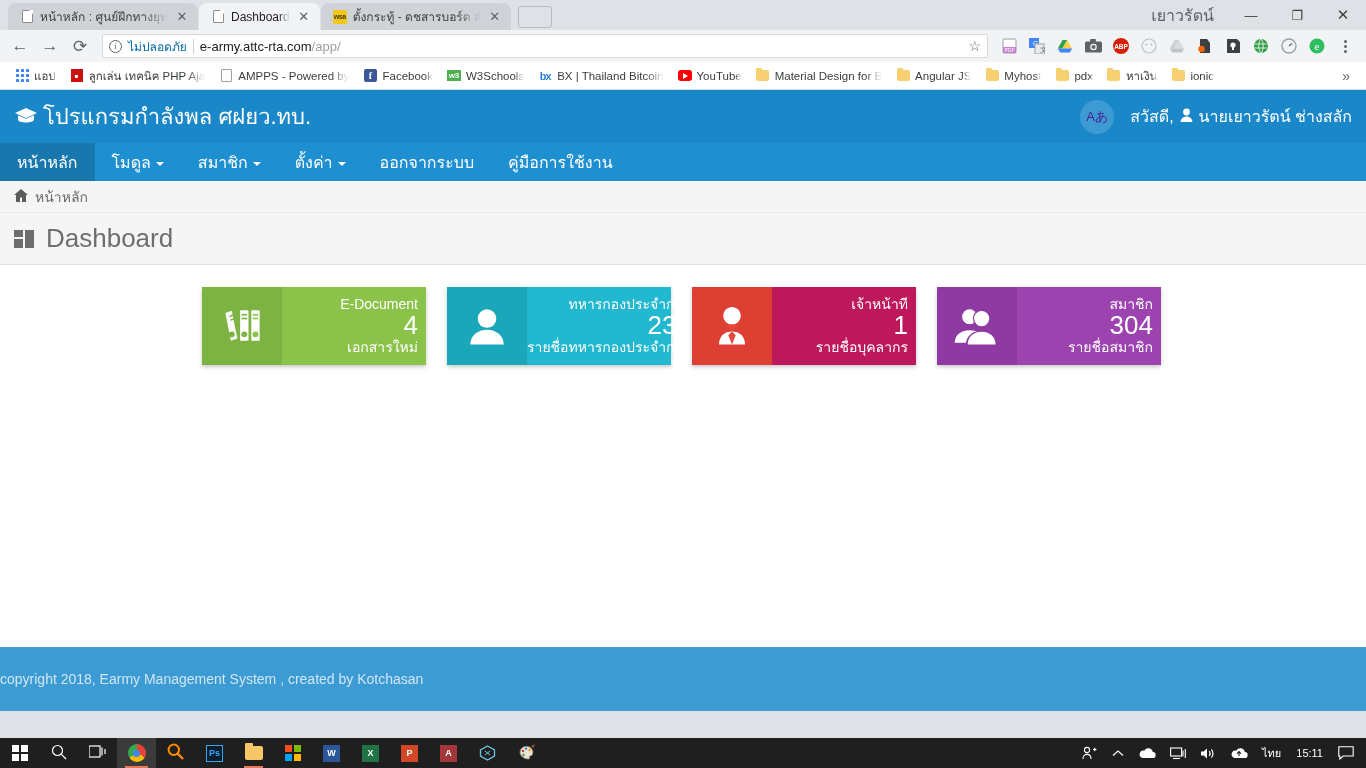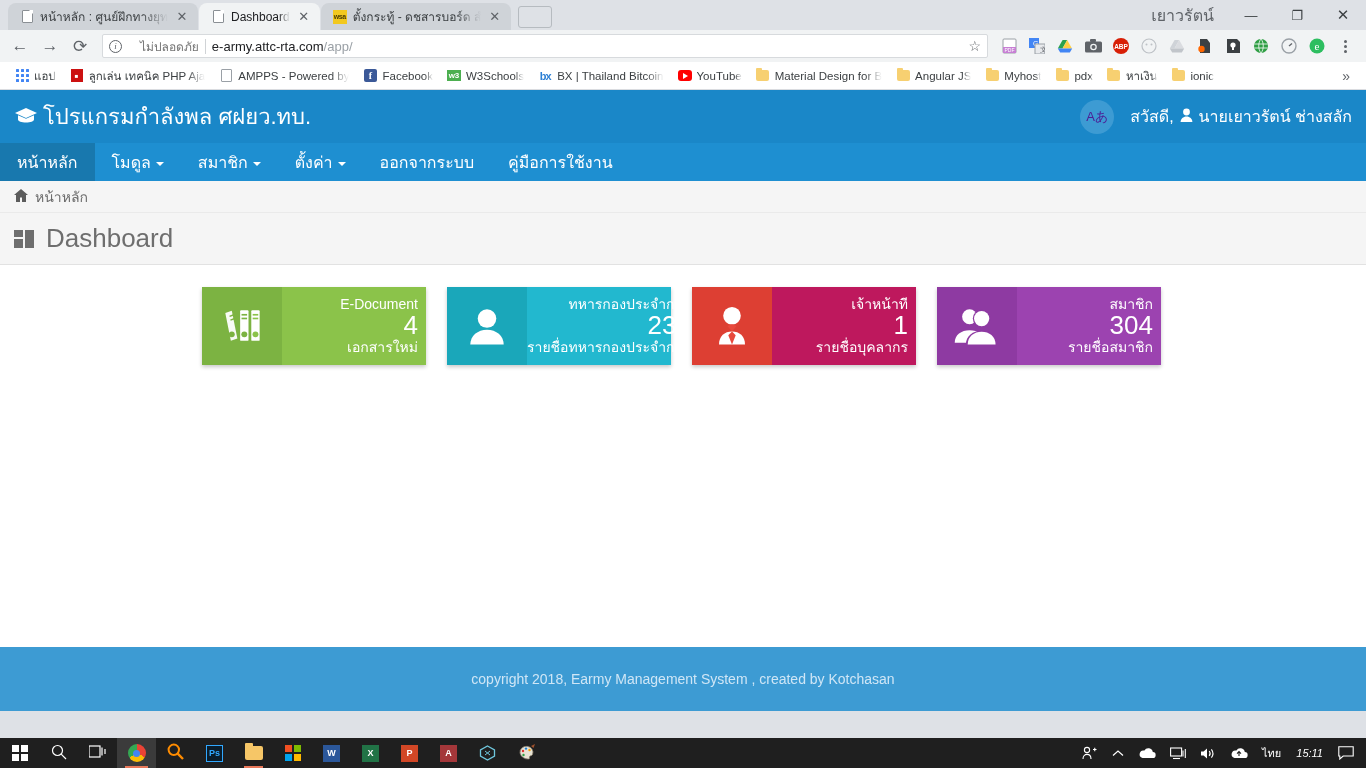--- a/index.html
+++ b/index.html
@@ -83,21 +83,21 @@
   .omnibox {
     flex: 1; height: 24px; background: #fff; border: 1px solid #d7dadd;
     border-radius: 2px; display: flex; align-items: center;
     padding: 0 6px; margin: 0 6px; gap: 6px; min-width: 0;
   }
   .info-ico {
     width: 13px; height: 13px; border: 1.3px solid #5f6368; border-radius: 50%;
     font-size: 9px; display: flex; align-items: center; justify-content: center;
     color: #5f6368; flex: 0 0 13px; font-style: italic; font-family: "Liberation Serif", serif;
   }
-  .notsecure { font-size: 12px; color: #737373; white-space: nowrap; margin-left: 12px; }
+  .notsecure { font-size: 12px; color: #0369a1; white-space: nowrap; }
   .om-sep { width: 1px; height: 15px; background: #d0d3d6; }
   .url { font-size: 13px; color: #202124; white-space: nowrap; }
   .url .path { color: #9aa0a6; }
   .star { margin-left: auto; color: #5f6368; font-size: 14px; }
   .ext-icons { display: flex; align-items: center; gap: 2px; padding-right: 2px; }
   .ext {
     width: 26px; height: 26px; display: flex; align-items: center;
     justify-content: center; font-size: 13px;
   }
   .menu-dots {
@@ -201,21 +201,21 @@
   .card.overflowtext .card-body { align-items: flex-end; }
   .card.overflowtext .card-label,
   .card.overflowtext .card-sub { margin-right: -23px; }
   .card.overflowtext .card-value { margin-right: -24px; }
 
   
   .ico-svg { width: 52px; height: 46px; }
 
   .footer {
     position: absolute; bottom: 0; left: 0; right: 0; height: 64px;
-    background: #3d9bd3; display: flex; align-items: center; justify-content: center;
+    background: #3d9bd3; display: flex; align-items: center; 
   }
   .footer-text { color: #cfe6f6; font-size: 14px; }
 
   
   .taskbar {
     height: 30px; background: #1f1f1f; display: flex; align-items: center;
     position: relative;
   }
   .tb-left { display: flex; align-items: center; height: 30px; }
   .tb-item {
@@ -248,21 +248,21 @@
   .pp { background: #d24726; } .ac { background: #a4373a; }
   .folder-tb { width: 18px; height: 14px; background: #f6c667; border-radius: 1px 2px 2px 2px; position: relative; }
   .folder-tb::before { content: ""; position: absolute; top: -3px; left: 0; width: 8px; height: 4px; background: #f6c667; border-radius: 1px 1px 0 0; }
   .store-tb { width: 16px; height: 16px; display: grid; grid-template-columns: 7px 7px; grid-template-rows: 7px 7px; gap: 2px; }
   .store-tb i:nth-child(1) { background: #f25022; } .store-tb i:nth-child(2) { background: #7fba00; }
   .store-tb i:nth-child(3) { background: #00a4ef; } .store-tb i:nth-child(4) { background: #ffb900; }
   .nox { width: 17px; height: 17px; color: #7ad3e8; font-size: 14px; }
   .paint-tb { font-size: 14px; }
   .tb-right { margin-left: auto; display: flex; align-items: center; gap: 0; padding-right: 2px; }
   .tr { color: #fff; font-size: 13px; padding: 0 7px; height: 30px; display: flex; align-items: center; }
-  .tr.clock { flex-direction: column; font-size: 11px; padding: 5px 8px; justify-content: center; line-height: 1.15; font-style: italic; }
+  .tr.clock { flex-direction: column; font-size: 11px; padding: 5px 8px; justify-content: center; line-height: 1.15; }
   .tr.lang { font-size: 11px; }
   .tr.notif { font-size: 14px; padding-right: 10px; }
 </style>
 </head>
 <body>
 
 <div class="browser">
 
   <div class="tabstrip">
     <div class="tab">

